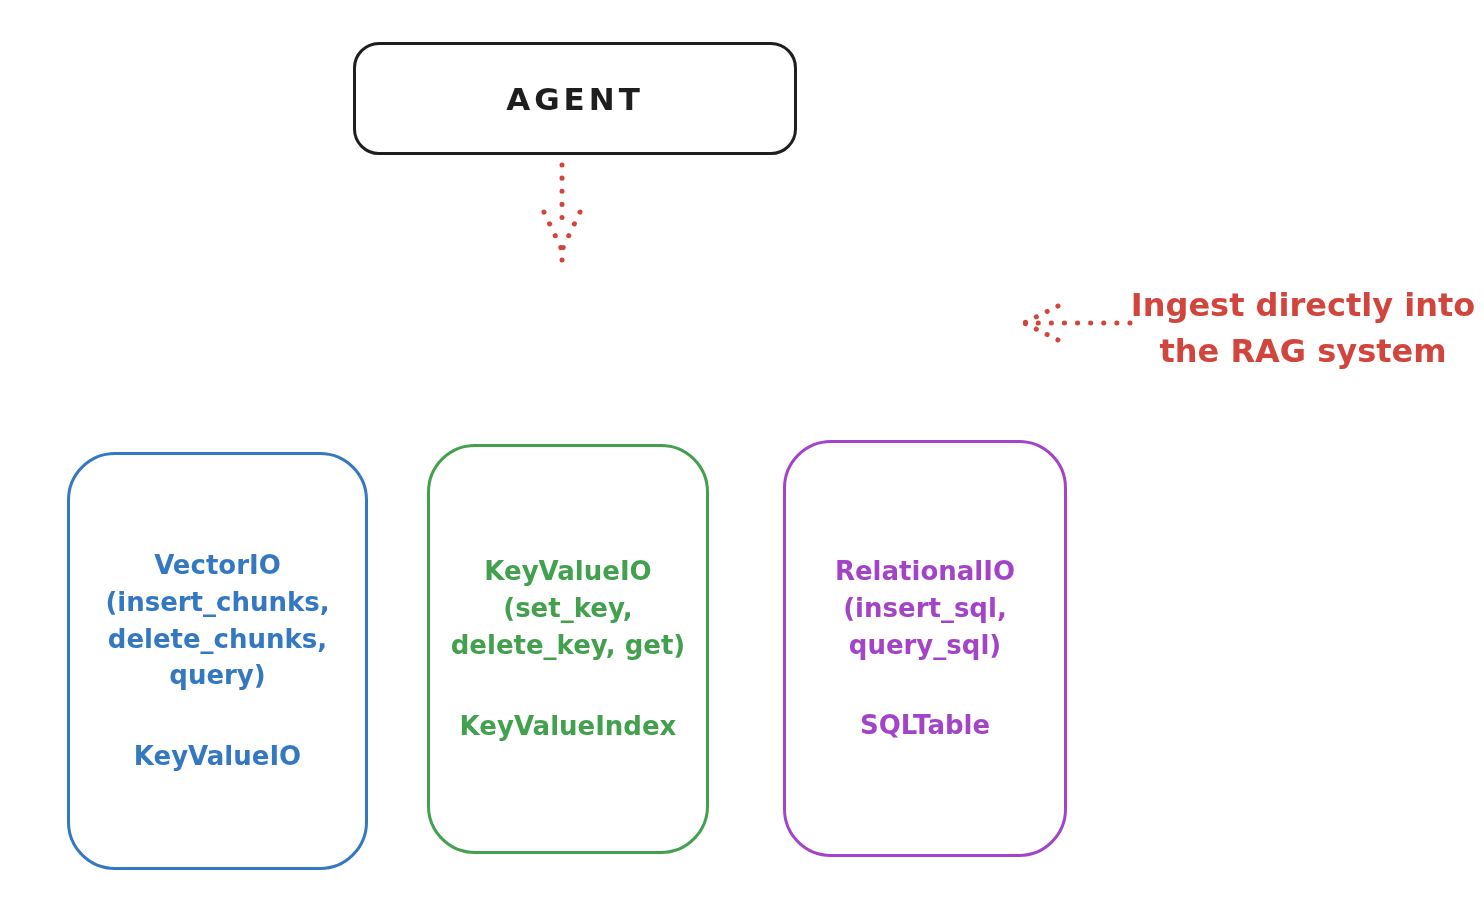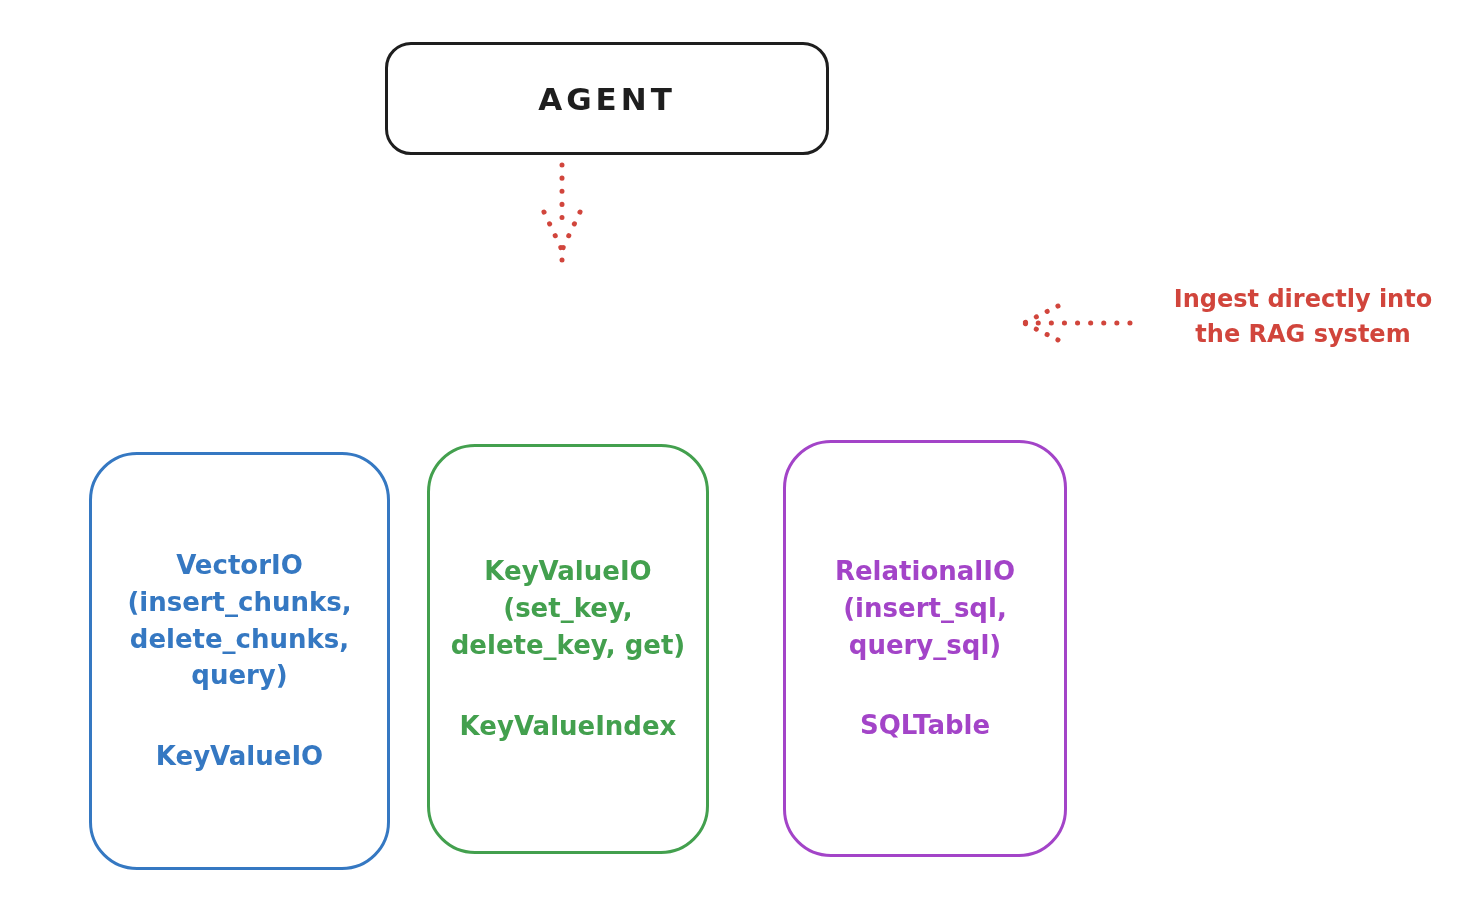--- a/index.html
+++ b/index.html
@@ -28,21 +28,20 @@
     border: 3.5px solid #1e1e1e;
     border-radius: 26px;
     color: #1e1e1e;
   }
   .agent-node {
     left: 353px; top: 42px;
     width: 444px; height: 113px;
     font-size: 31px;
     font-weight: 700;
     letter-spacing: 4px;
-    margin-left: 32px;
   }
   .rag-node {
     left: 155px; top: 270px;
     width: 828px; height: 122px;
     font-size: 30px;
     font-weight: 600;
     letter-spacing: 1px;
   }
   .backend-node {
     border-radius: 48px;
@@ -50,39 +49,39 @@
     border-width: 3.5px;
     flex-direction: column;
     font-weight: 600;
     font-size: 26px;
     line-height: 1.42;
   }
   .backend-io { white-space: pre-line; }
   .backend-index { margin-top: 44px; }
   .backend-vector {
     left: 67px; top: 452px; width: 301px; height: 418px;
-    border-color: #3578c2; color: #3578c2; margin-left: 22px;
+    border-color: #3578c2; color: #3578c2;
   }
   .backend-keyvalue {
     left: 427px; top: 444px; width: 282px; height: 410px;
     border-color: #43a04e; color: #43a04e;
   }
   .backend-relational {
     left: 783px; top: 440px; width: 284px; height: 417px;
     border-color: #a344c8; color: #a344c8;
   }
   .arrow-svg { position: absolute; }
   .arrow-agent-rag { left: 534px; top: 160px; }
   .arrow-annotation { left: 1012px; top: 298px; }
   .annotation-text {
     position: absolute;
     left: 1128px; top: 282px;
     width: 350px;
     color: #d1453c;
-    font-size: 24px;
+    font-size: 32px;
     font-weight: 700;
     line-height: 1.45;
     text-align: center;
     white-space: pre-line;
   }
 </style>
 </head>
 <body>
 
 <div class="canvas">

